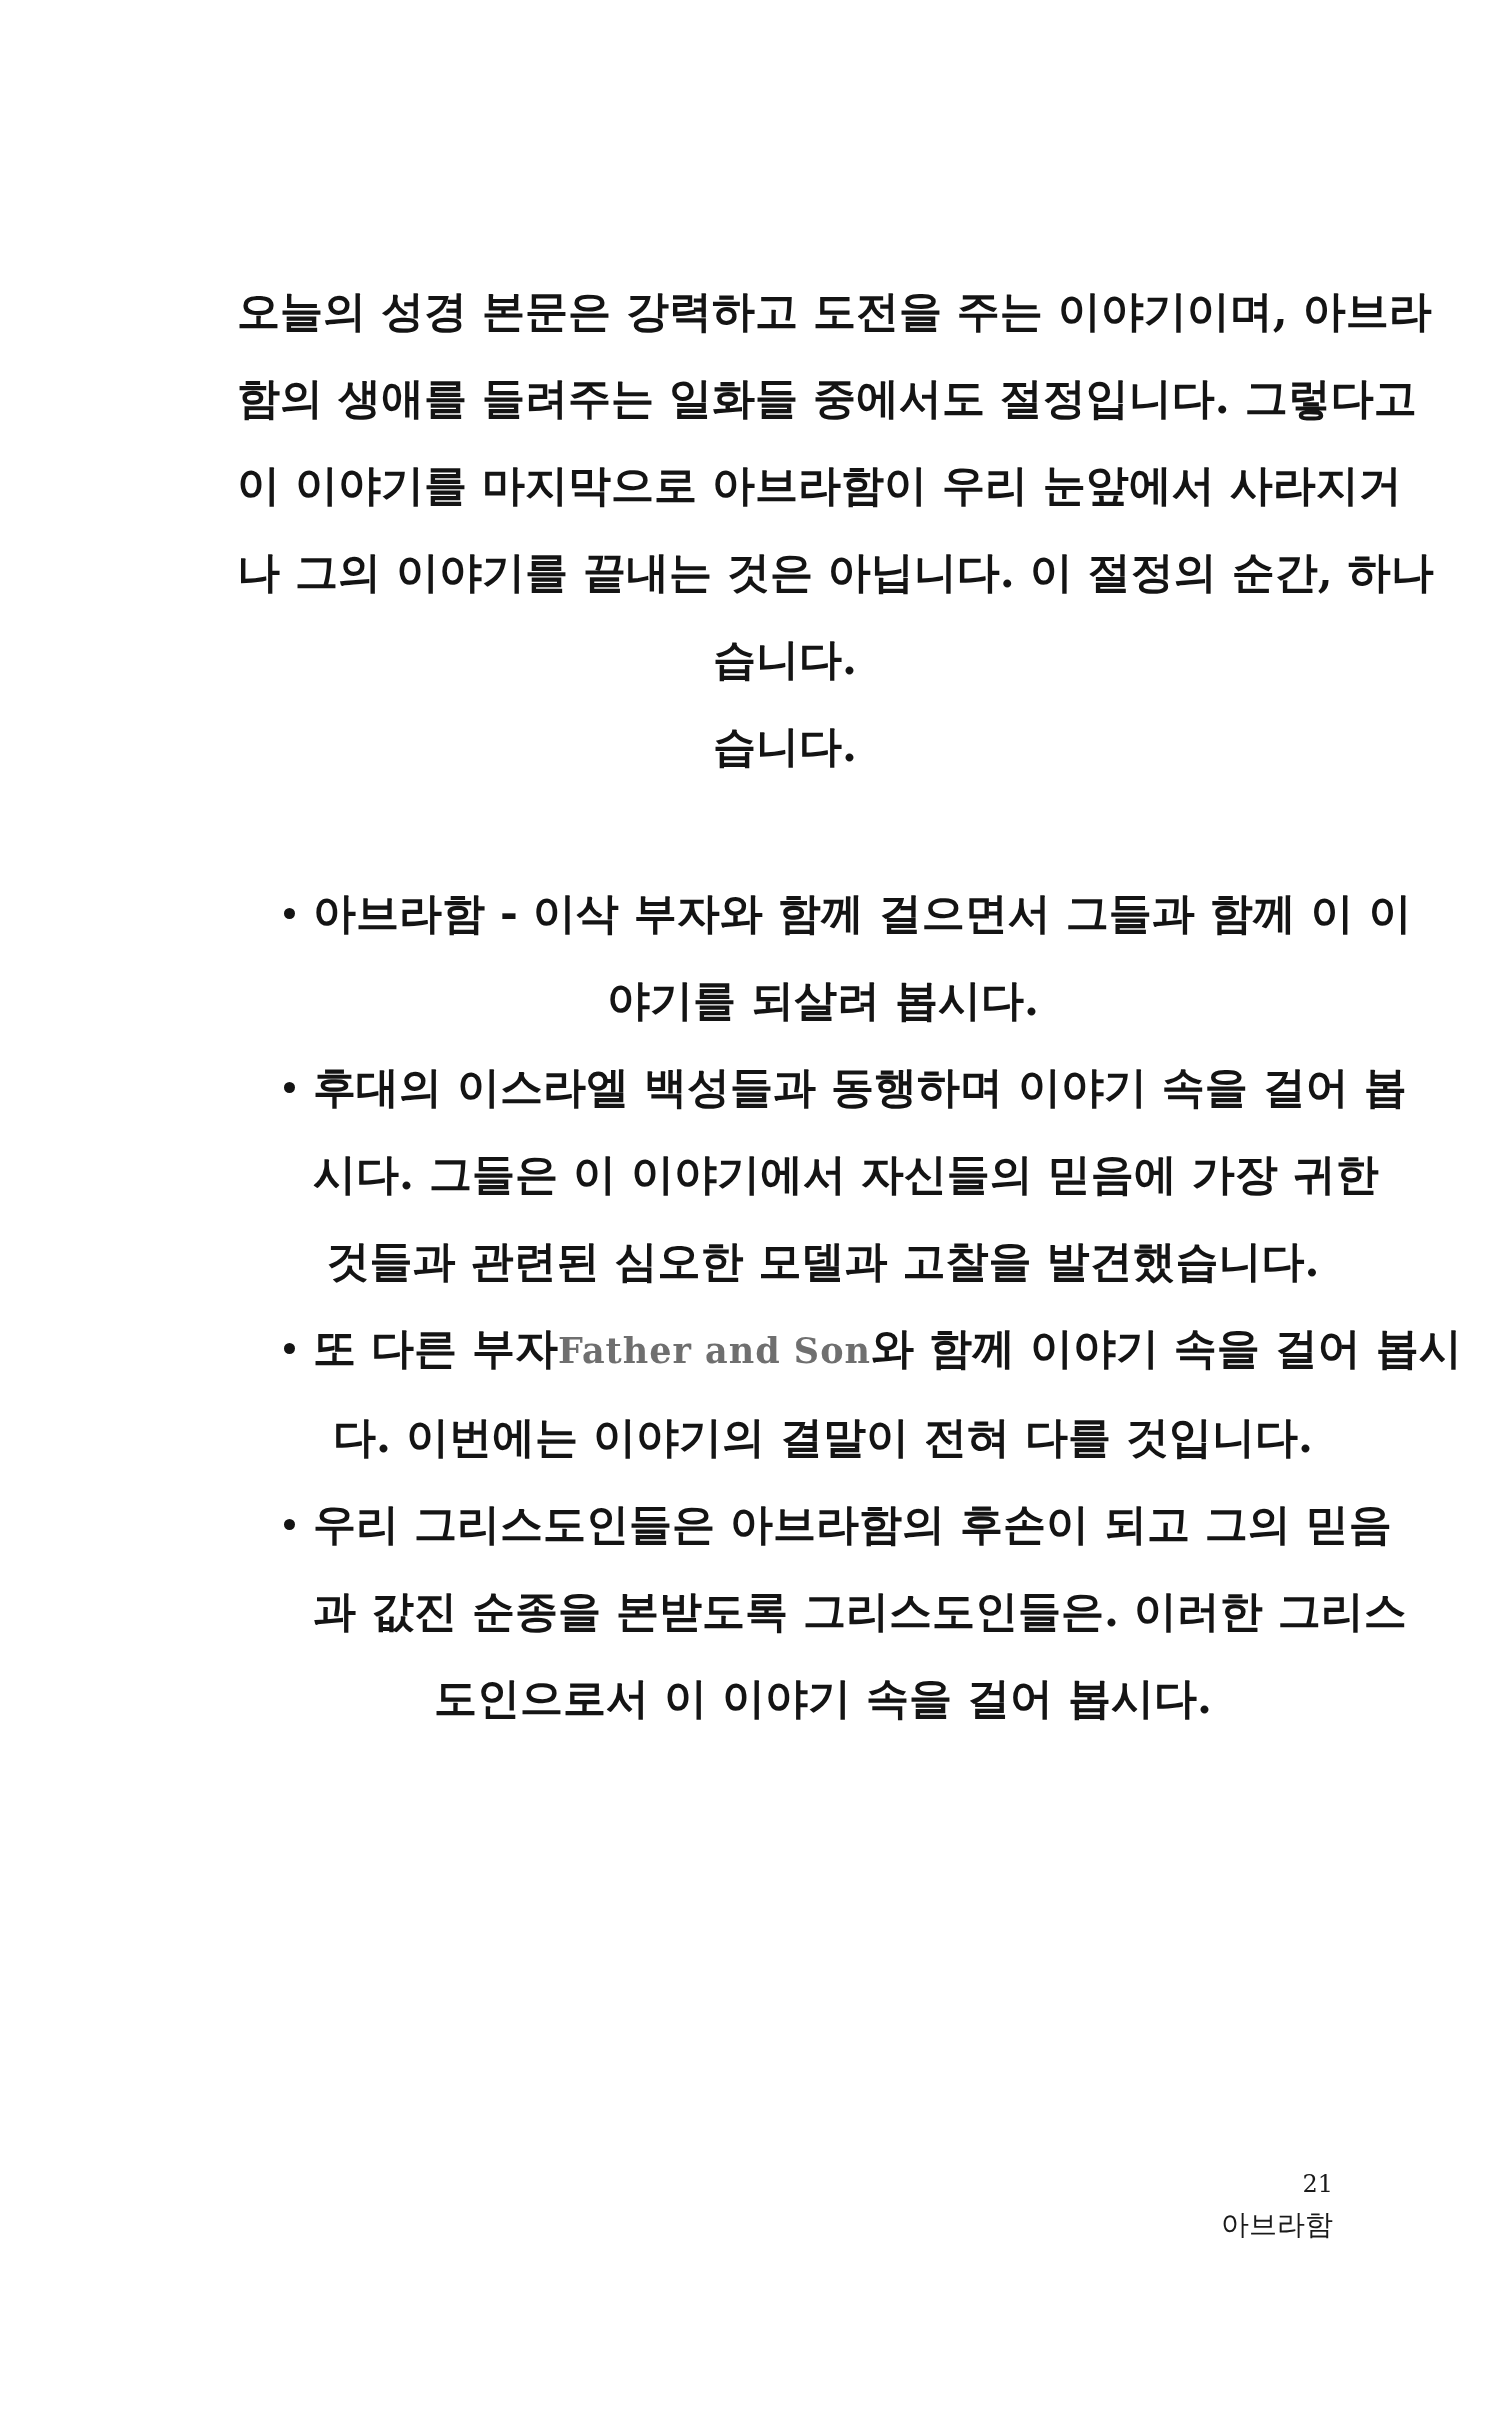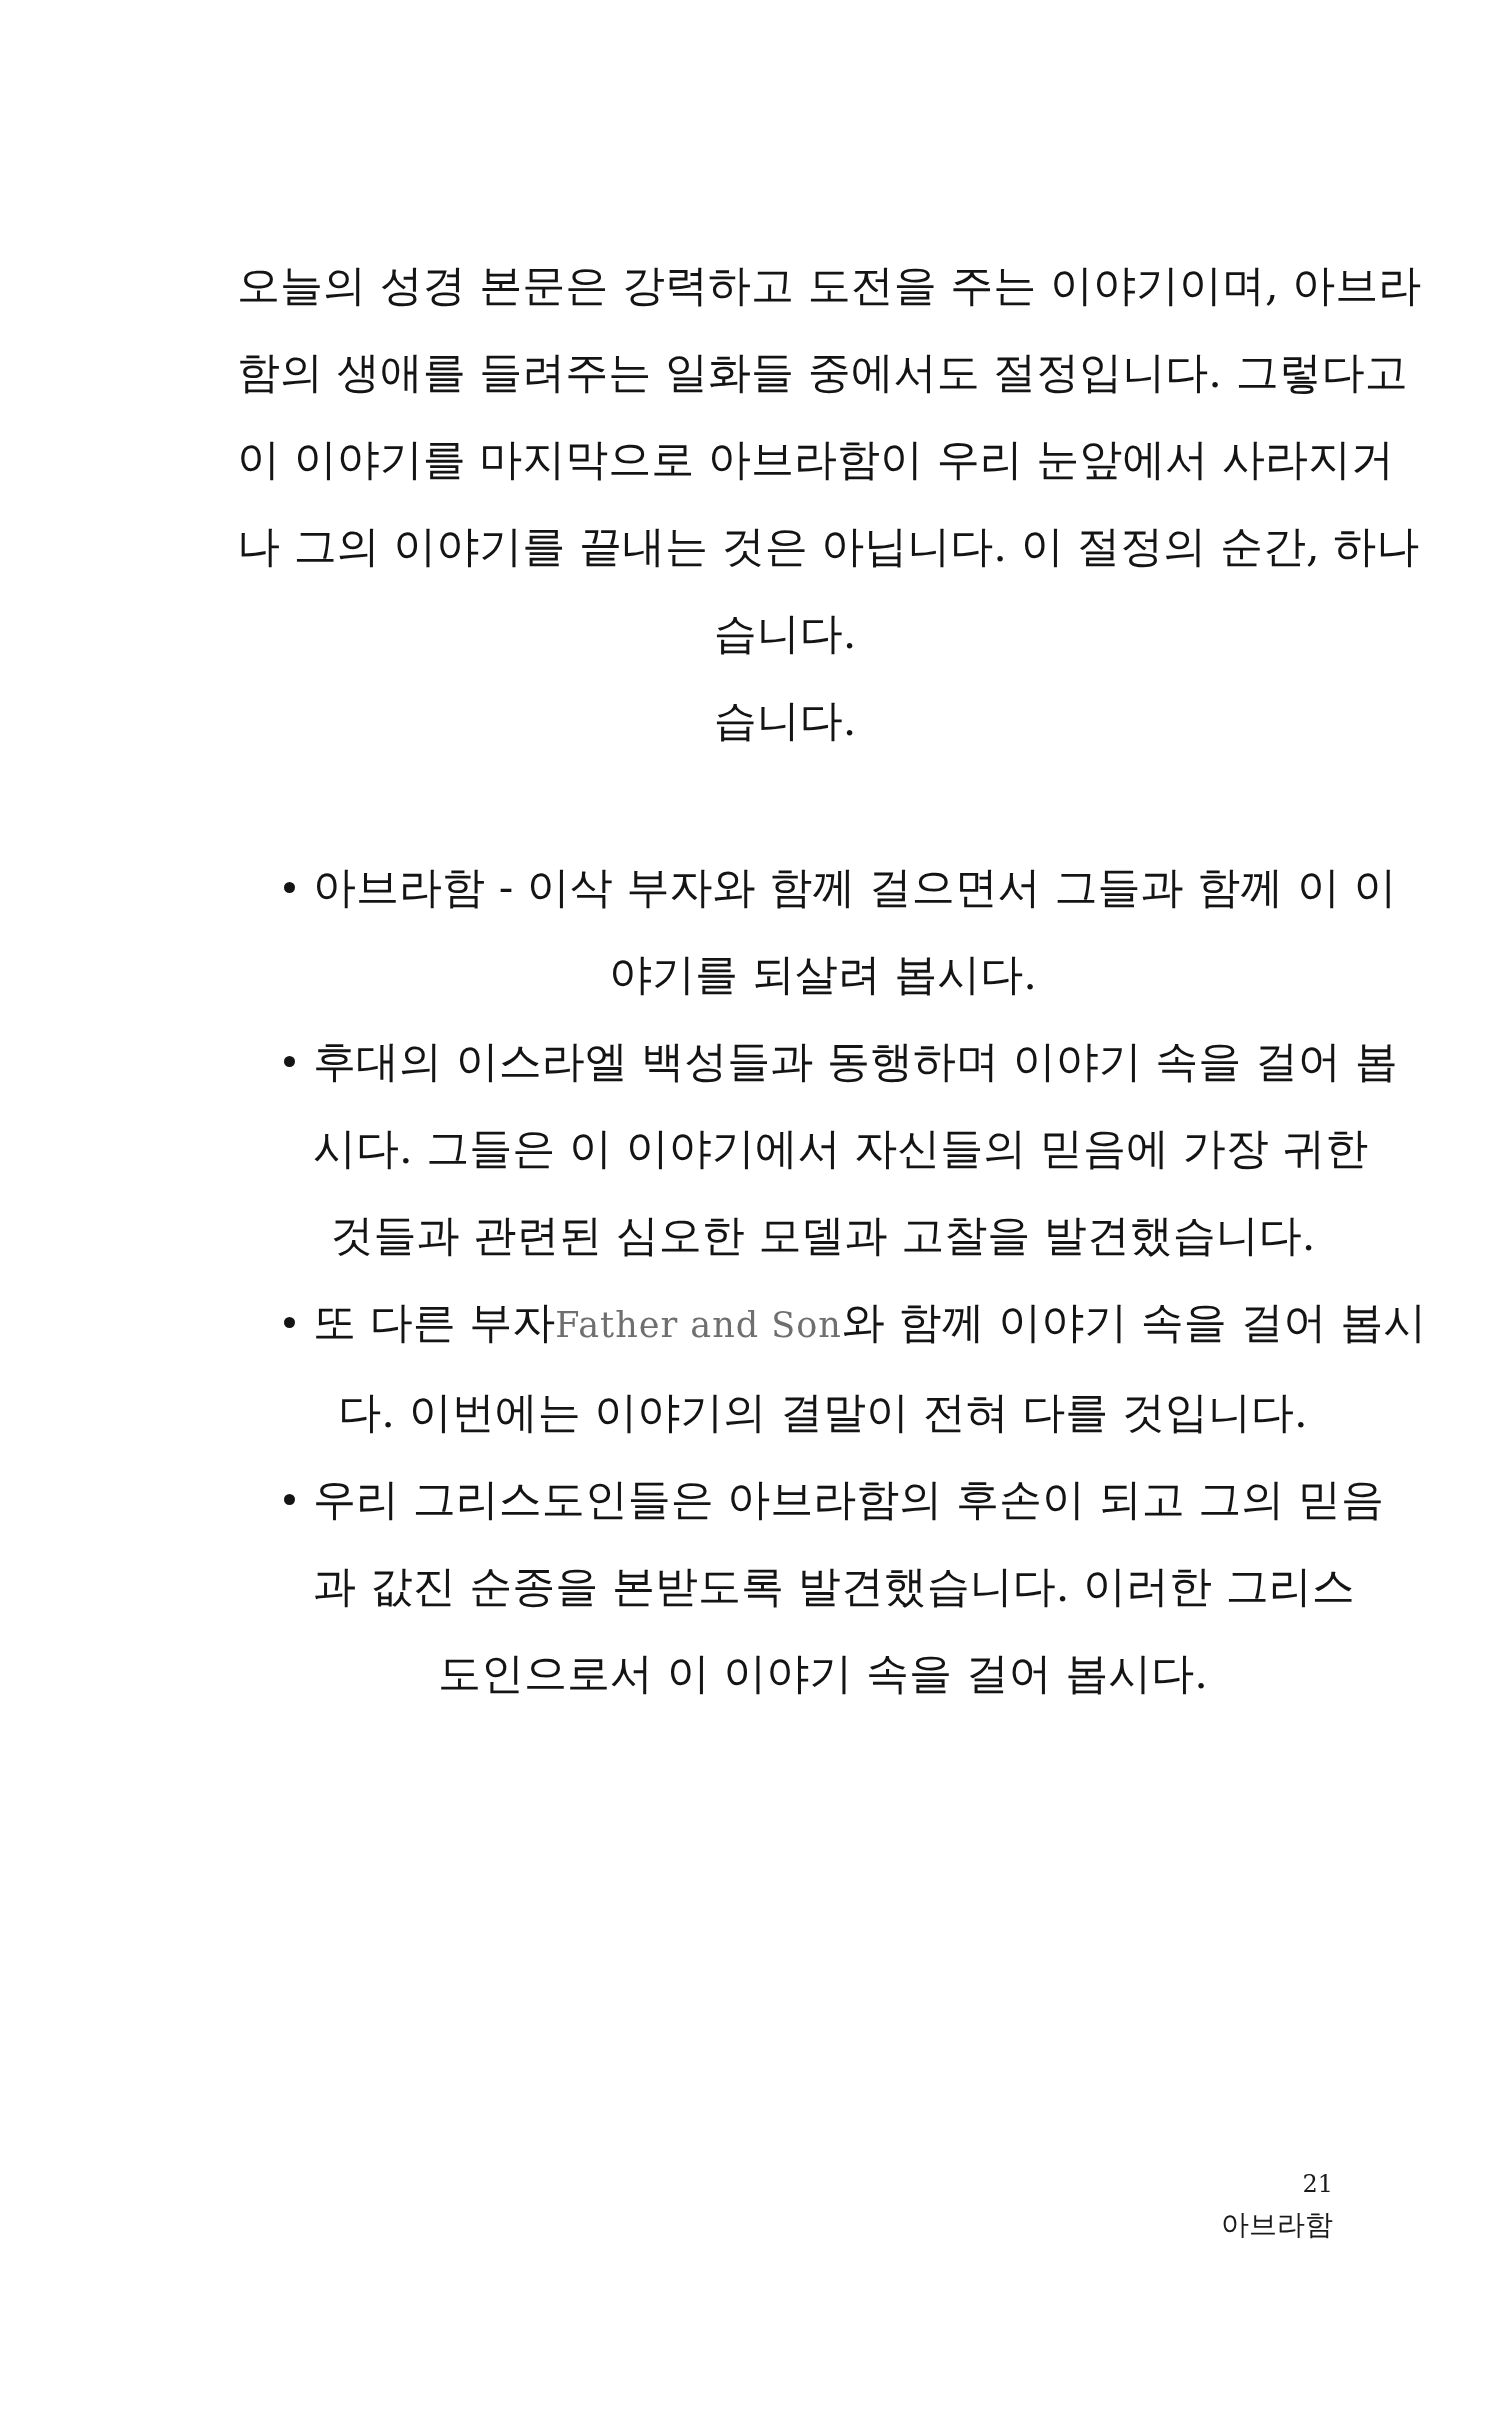--- a/index.html
+++ b/index.html
@@ -5,23 +5,24 @@
   html,body{margin:0;padding:0;}
   body{
     width:1512px;height:2421px;
     background:#ffffff;
     font-family:"DejaVu Serif","Liberation Serif",serif;
     position:relative;
     overflow:hidden;
   }
   .text-block{
     position:absolute;
-    left:237px;top:242px;
+    left:237px;top:268px;
     width:1096px;
     color:#141414;
+    font-weight:bold;
   }
   .line{
     font-size:43px;
     line-height:87px;
     color:#141414;
     text-align:center;
   }
   .line.j{
     text-align:justify;
     text-align-last:justify;
@@ -85,21 +86,21 @@
         <div class="line">것들과 관련된 심오한 모델과 고찰을 발견했습니다.</div>
       </div>
       <div class="bullet-item">
         <span class="bullet-dot"></span>
         <div class="line j"><span>또 다른 부자</span><span class="latin">Father and Son</span><span>와 함께 이야기 속을 걸어 봅시</span></div>
         <div class="line">다. 이번에는 이야기의 결말이 전혀 다를 것입니다.</div>
       </div>
       <div class="bullet-item">
         <span class="bullet-dot"></span>
         <div class="line j">우리 그리스도인들은 아브라함의 후손이 되고 그의 믿음</div>
-        <div class="line j">과 값진 순종을 본받도록 발견했습니다. 이러한 그리스</div>
+        <div class="line j">과 값진 순종을 본받도록 그리스도인들은. 이러한 그리스</div>
         <div class="line">도인으로서 이 이야기 속을 걸어 봅시다.</div>
       </div>
     </div>
   </div>
 
 <div class="footer">
   <div class="page-number">21</div>
   <div class="running-title">아브라함</div>
 </div>
 

